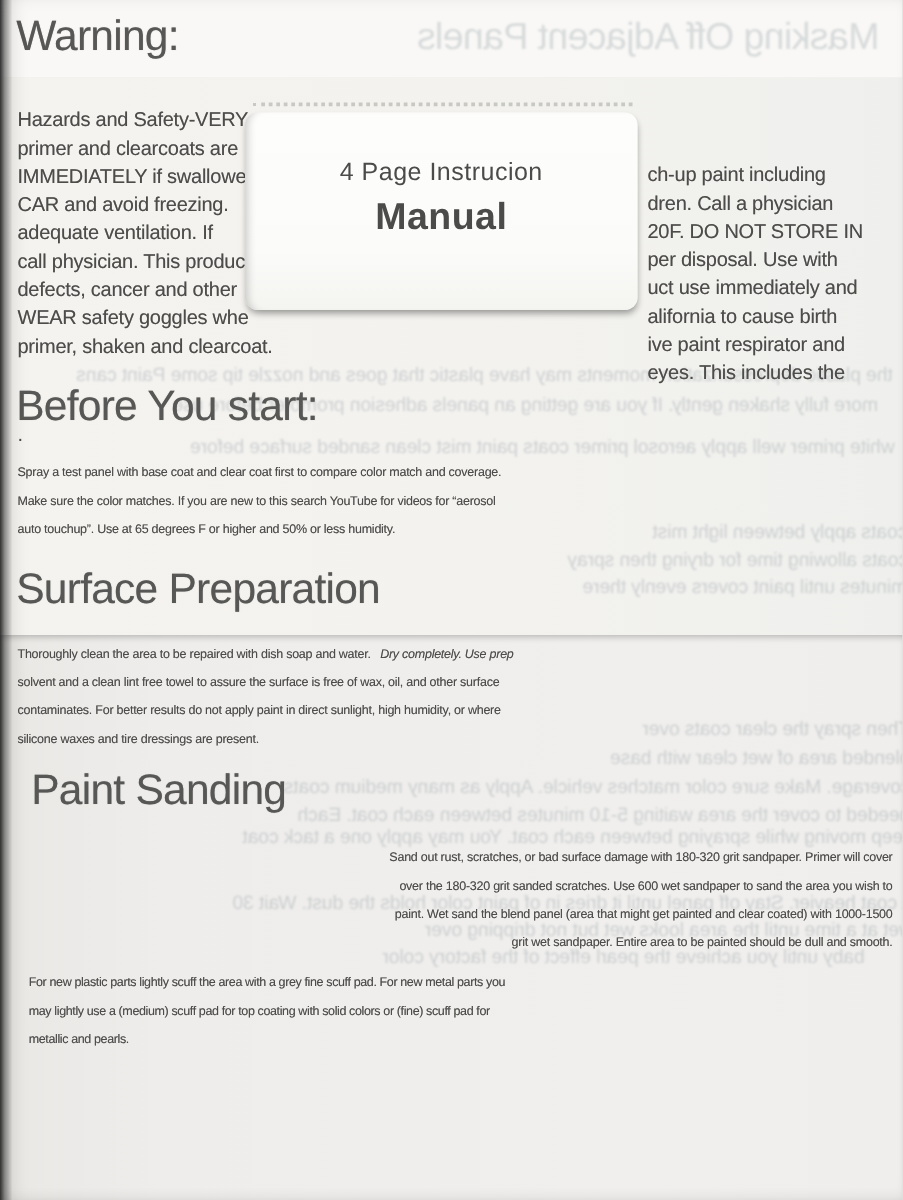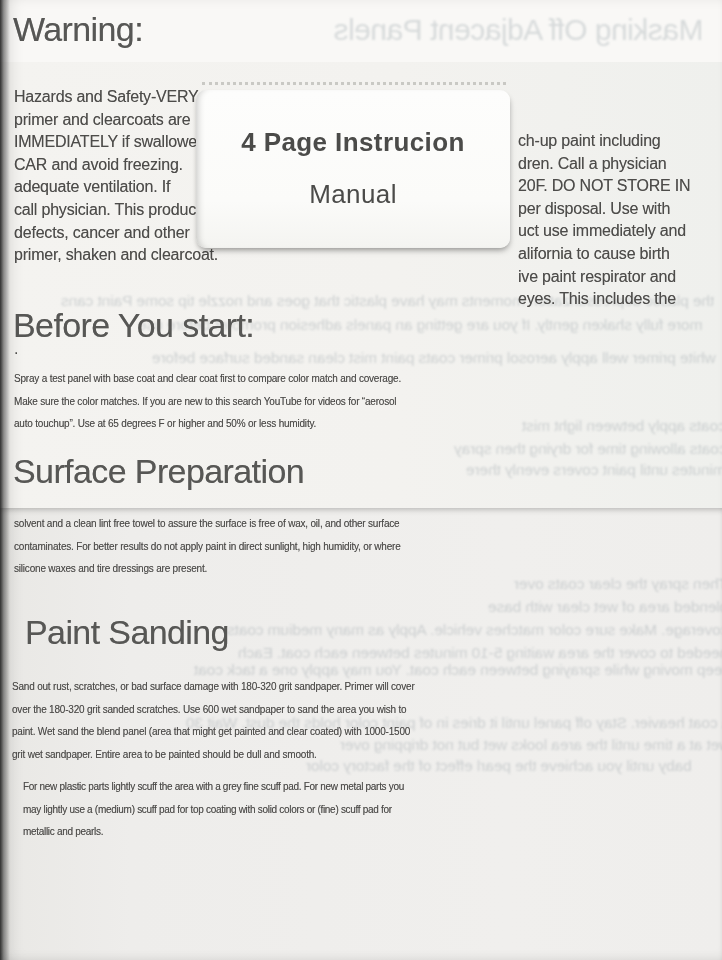--- a/index.html
+++ b/index.html
@@ -35,22 +35,22 @@
   .wcol div{white-space:nowrap;}
   #warnL{left:14px;width:500px;}
   #warnR{left:518px;width:204px;margin-top:44px;}
 
   
   .sticker{position:absolute;left:196px;top:90px;width:314px;height:158px;z-index:5;
     background:linear-gradient(180deg,#fdfdfc 0%,#fbfbf9 70%,#f4f4f1 100%);
     border-radius:10px;
     box-shadow:0 3px 5px -1px rgba(0,0,0,.25), 2px 5px 8px -4px rgba(0,0,0,.22), inset 7px 0 7px -5px rgba(0,0,0,.20);
     text-align:center;}
-  .sticker .t1{margin-top:37px;font-size:26px;font-weight:bold;letter-spacing:.4px;color:#4b4b49;}
-  .sticker .t2{margin-top:21px;font-size:26px;font-weight:normal;letter-spacing:.4px;color:#4b4b49;}
+  .sticker .t1{margin-top:37px;font-size:20px;font-weight:normal;letter-spacing:.4px;color:#4b4b49;}
+  .sticker .t2{margin-top:7px;font-size:30px;font-weight:bold;letter-spacing:.4px;color:#4b4b49;}
   .perf{position:absolute;left:202px;top:82px;width:304px;height:0;border-top:3px dotted rgba(150,150,145,.45);z-index:4;}
 
   
   .bt{position:absolute;white-space:nowrap;transform:scaleX(-1);filter:blur(.8px);
       color:#a9b0b4;opacity:.5;font-size:15.5px;z-index:0;letter-spacing:-.1px;}
   .bt-h{position:absolute;white-space:nowrap;transform:scaleX(-1);filter:blur(1px);
       color:#c2c8ca;opacity:.62;font-size:30px;letter-spacing:-.5px;z-index:0;}
 </style>
 </head>
 <body>
@@ -79,20 +79,21 @@
 
   <div class="h1" style="left:13px;top:10px;">Warning:</div>
   <div class="wcol" id="warnL">
       <div>Hazards and Safety-VERY</div>
       <div>primer and clearcoats are</div>
       <div>IMMEDIATELY if swallowed</div>
       <div>CAR and avoid freezing.</div>
       <div>adequate ventilation. If</div>
       <div>call physician. This produc</div>
       <div>defects, cancer and other</div>
+      <div>WEAR safety goggles whe</div>
       <div>primer, shaken and clearcoat.</div>
     </div>
   <div class="wcol" id="warnR">
       <div>ch-up paint including</div>
       <div>dren. Call a physician</div>
       <div>20F. DO NOT STORE IN</div>
       <div>per disposal. Use with</div>
       <div>uct use immediately and</div>
       <div>alifornia to cause birth</div>
       <div>ive paint respirator and</div>
@@ -108,29 +109,30 @@
   <div class="h1" style="left:13px;top:306px;">Before You start:</div>
   <div class="stray" style="left:14px;top:340px;">.</div>
   <div class="para" style="left:14px;top:368px;width:708px;">
       <div>Spray a test panel with base coat and clear coat first to compare color match and coverage.</div>
       <div>Make sure the color matches.  If you are new to this search YouTube for videos for “aerosol</div>
       <div>auto touchup”.  Use at 65 degrees F or higher and 50% or less humidity.</div>
     </div>
 
   <div class="h1" style="left:13px;top:452px;">Surface Preparation</div>
   <div class="para" style="left:14px;top:513px;width:708px;">
+    <div class="pline"><span>Thoroughly clean the area to be repaired with dish soap and water. </span><span class="it">Dry completely. Use prep</span></div>
     <div>
         <div>solvent and a clean lint free towel to assure the surface is free of wax, oil, and other surface</div>
         <div>contaminates. For better results do not apply paint in direct sunlight, high humidity, or where</div>
         <div>silicone waxes and tire dressings are present.</div>
       </div>
   </div>
 
   <div class="h1" style="left:25px;top:613px;">Paint Sanding</div>
-  <div class="para" style="left:12px;top:676px;width:702px;">
+  <div class="para" style="left:12px;top:676px;width:702px;text-align:right;">
       <div>Sand out rust, scratches, or bad surface damage with 180-320 grit sandpaper. Primer will cover</div>
       <div>over the 180-320 grit sanded scratches. Use 600 wet sandpaper to sand the area you wish to</div>
       <div>paint. Wet sand the blend panel (area that might get painted and clear coated) with 1000-1500</div>
       <div>grit wet sandpaper. Entire area to be painted should be dull and smooth.</div>
     </div>
   <div class="para" style="left:23px;top:776px;width:699px;letter-spacing:-.3px;">
       <div>For new plastic parts lightly scuff the area with a grey fine scuff pad. For new metal parts you</div>
       <div>may lightly use a (medium) scuff pad for top coating with solid colors or (fine) scuff pad for</div>
       <div>metallic and pearls.</div>
     </div>

